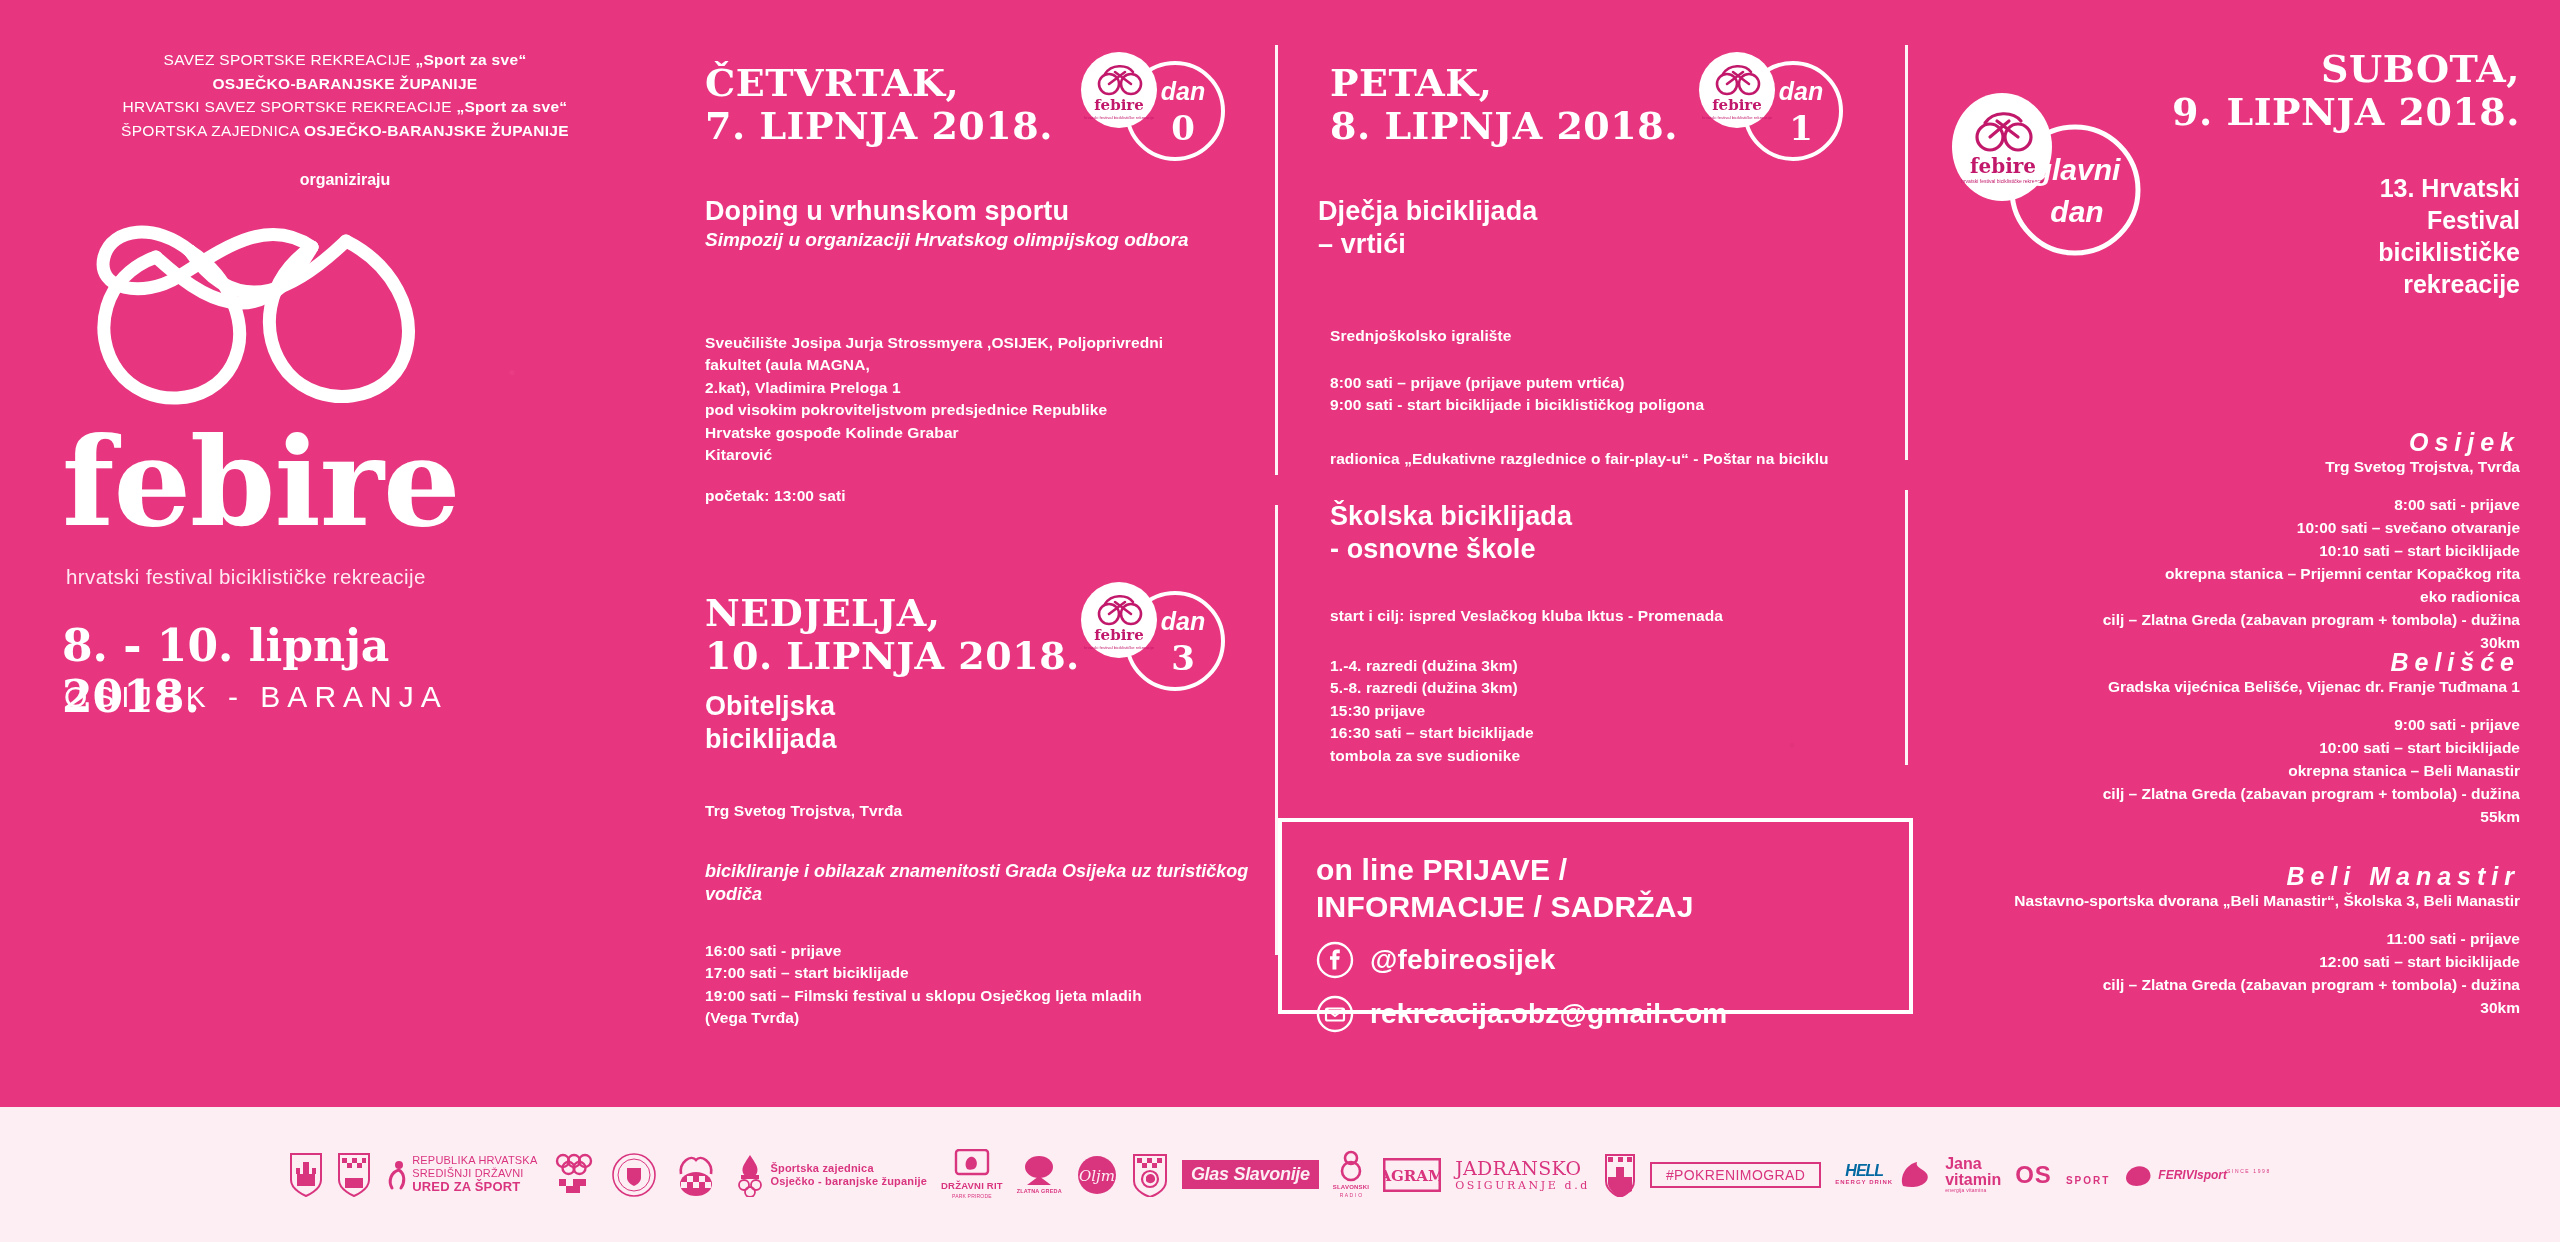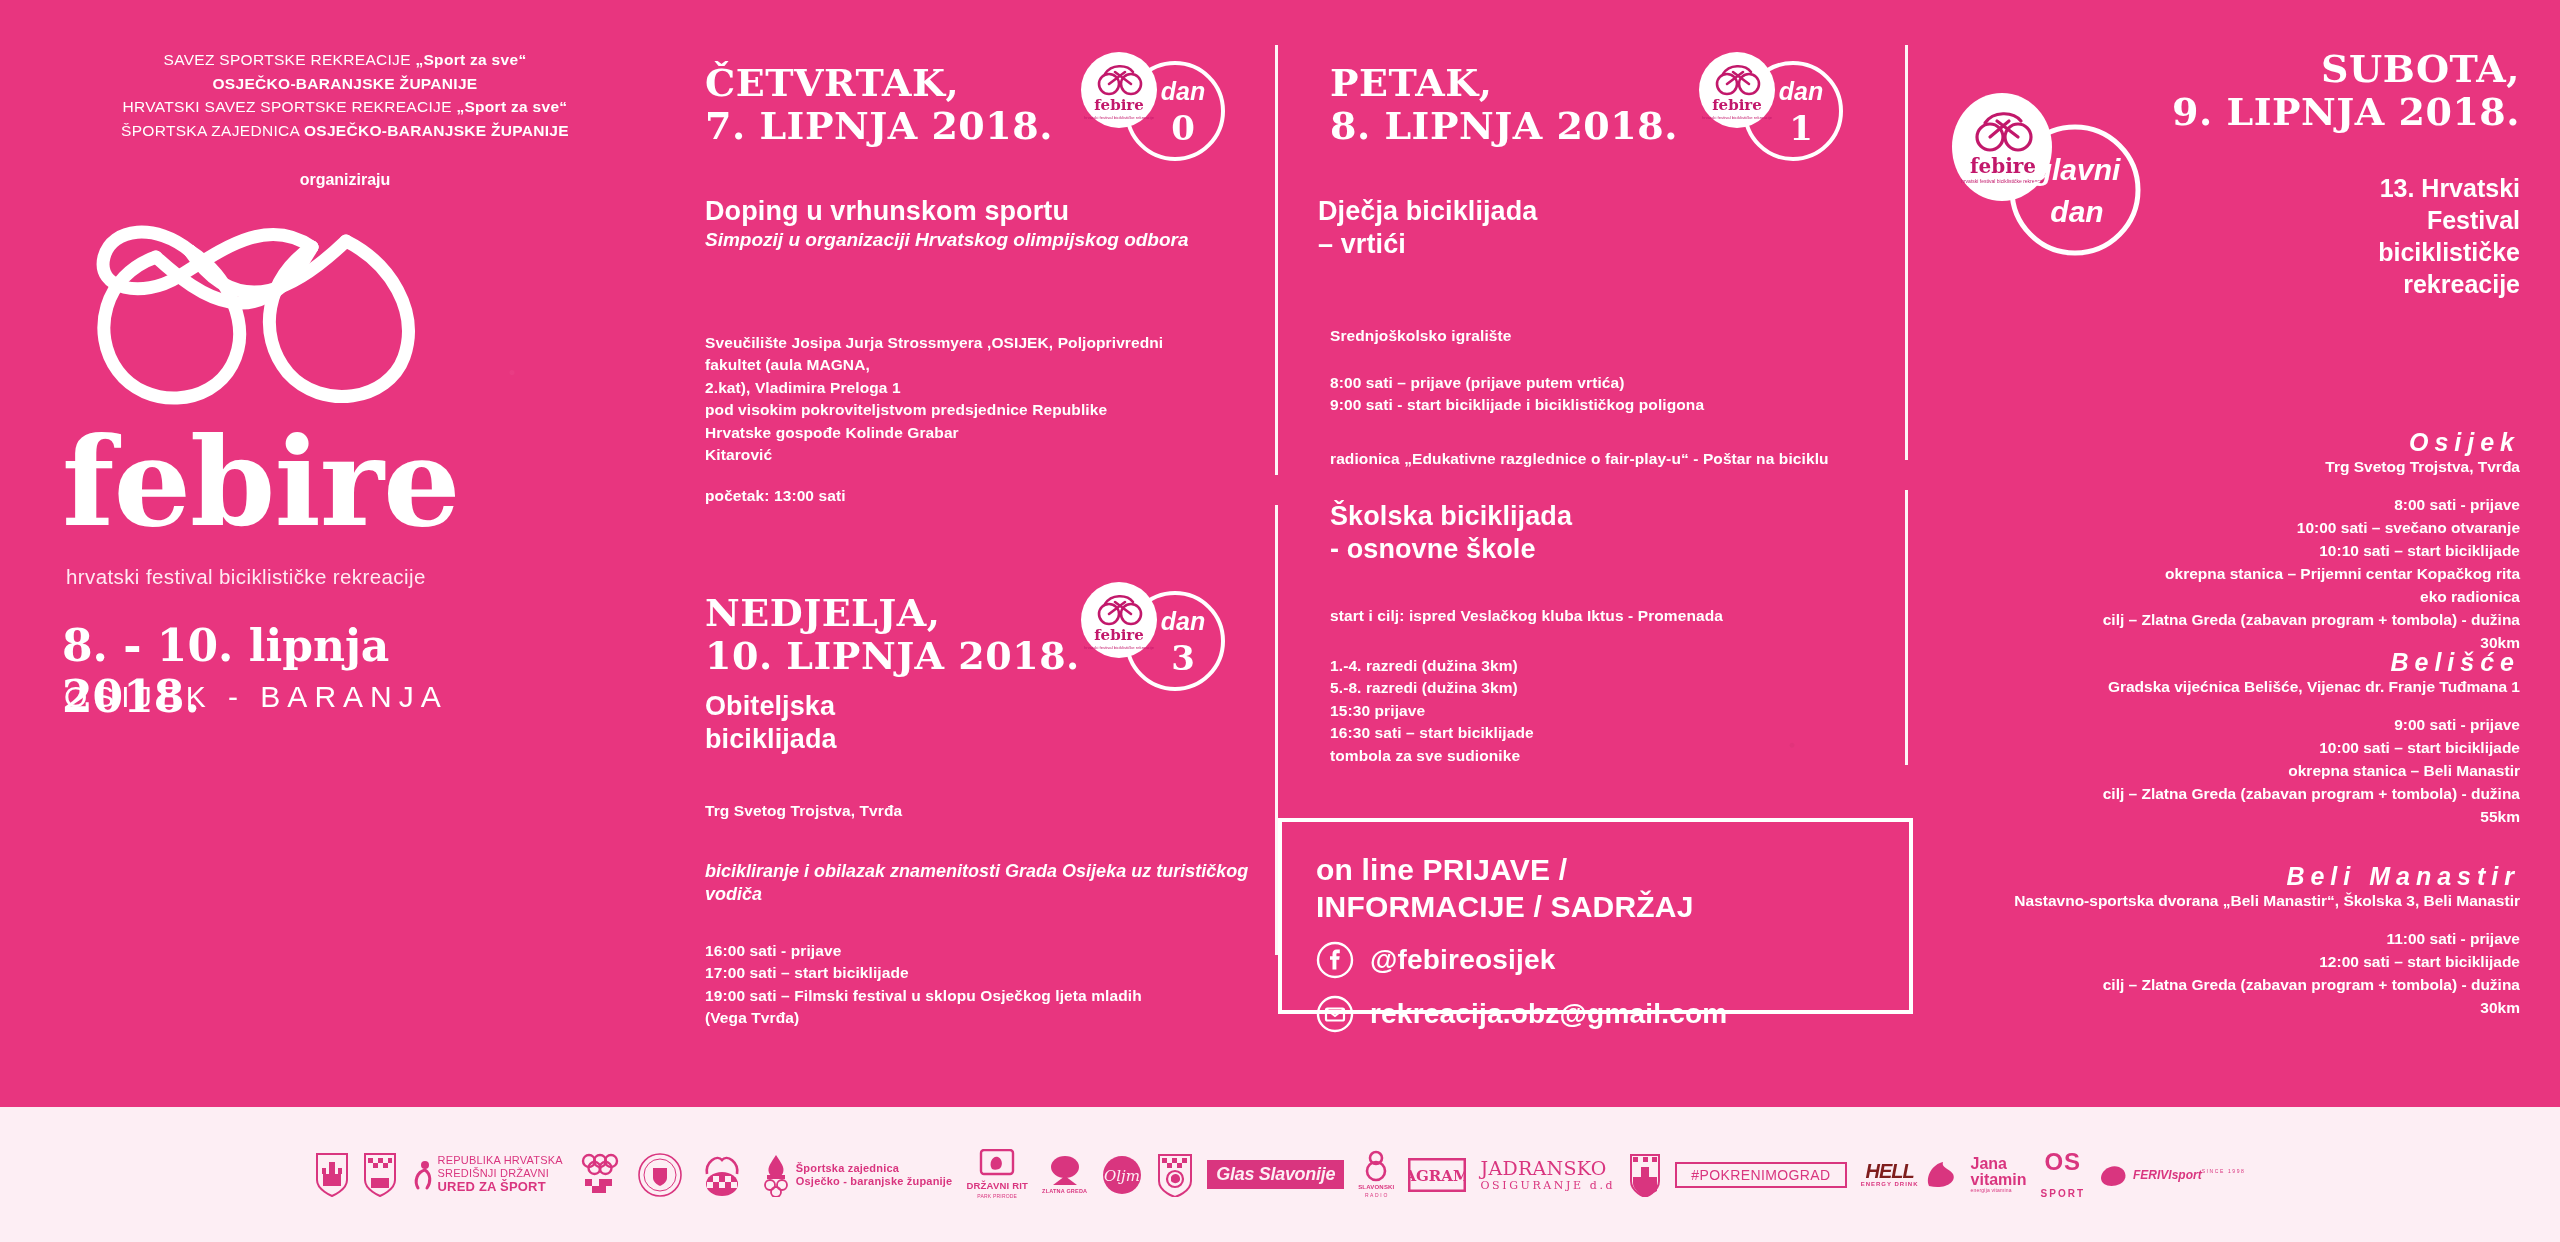--- a/index.html
+++ b/index.html
@@ -551,35 +551,35 @@
         <rect x="12" y="14" width="8" height="10" fill="#d9357f"></rect>
       </svg>
     </div>
 
     <div class="sp">
       <span class="sp-box" style="font-size:14px; border-width:2.5px;">#POKRENIMOGRAD</span>
     </div>
 
     <div class="sp" style="gap:4px;">
       <div style="display:flex; flex-direction:column; align-items:center;">
-        <div style="font-size:20px; font-weight:700; font-style:italic; color:#7f1d1d; letter-spacing:-1px; line-height:1;">HELL</div>
+        <div style="font-size:16px; font-weight:700; font-style:italic; color:#0369a1; letter-spacing:-1px; line-height:1;">HELL</div>
         <div class="sp-txt" style="font-size:6px; letter-spacing:1px;">ENERGY DRINK</div>
       </div>
       <svg width="34" height="34" viewBox="0 0 34 34">
         <path d="M6 28 C2 18, 10 6, 20 4 C18 10, 26 10, 30 16 C34 24, 22 32, 6 28z" fill="#d9357f"></path>
       </svg>
     </div>
 
     <div class="sp" style="flex-direction:column; align-items:flex-start; gap:0;">
       <div style="font-size:16px; font-weight:700; color:#d9357f; line-height:1;">Jana</div>
       <div style="font-size:16px; font-weight:700; color:#d9357f; line-height:1;">vitamin</div>
       <div class="sp-txt" style="font-size:5px; font-weight:400;">energija vitamina</div>
     </div>
 
-    <div class="sp" style="flex-direction:column; gap:14px;">
+    <div class="sp" style="gap:14px;align-items:flex-end;">
       <div style="font-size:24px; font-weight:700; color:#d9357f; letter-spacing:1px; line-height:1;">OS</div>
       <div class="sp-txt" style="font-size:10px; letter-spacing:2px;">SPORT</div>
     </div>
 
     <div class="sp" style="gap:4px;">
       <svg width="30" height="26" viewBox="0 0 30 26">
         <path d="M2 16 C2 8, 12 2, 20 5 C28 8, 29 18, 21 22 C13 26, 2 24, 2 16z" fill="#d9357f"></path>
       </svg>
       <div style="display:flex; flex-direction:row;text-align:right;">
         <div style="font-size:12px; font-weight:700; font-style:italic; color:#d9357f; line-height:1;">FERIVI</div>

